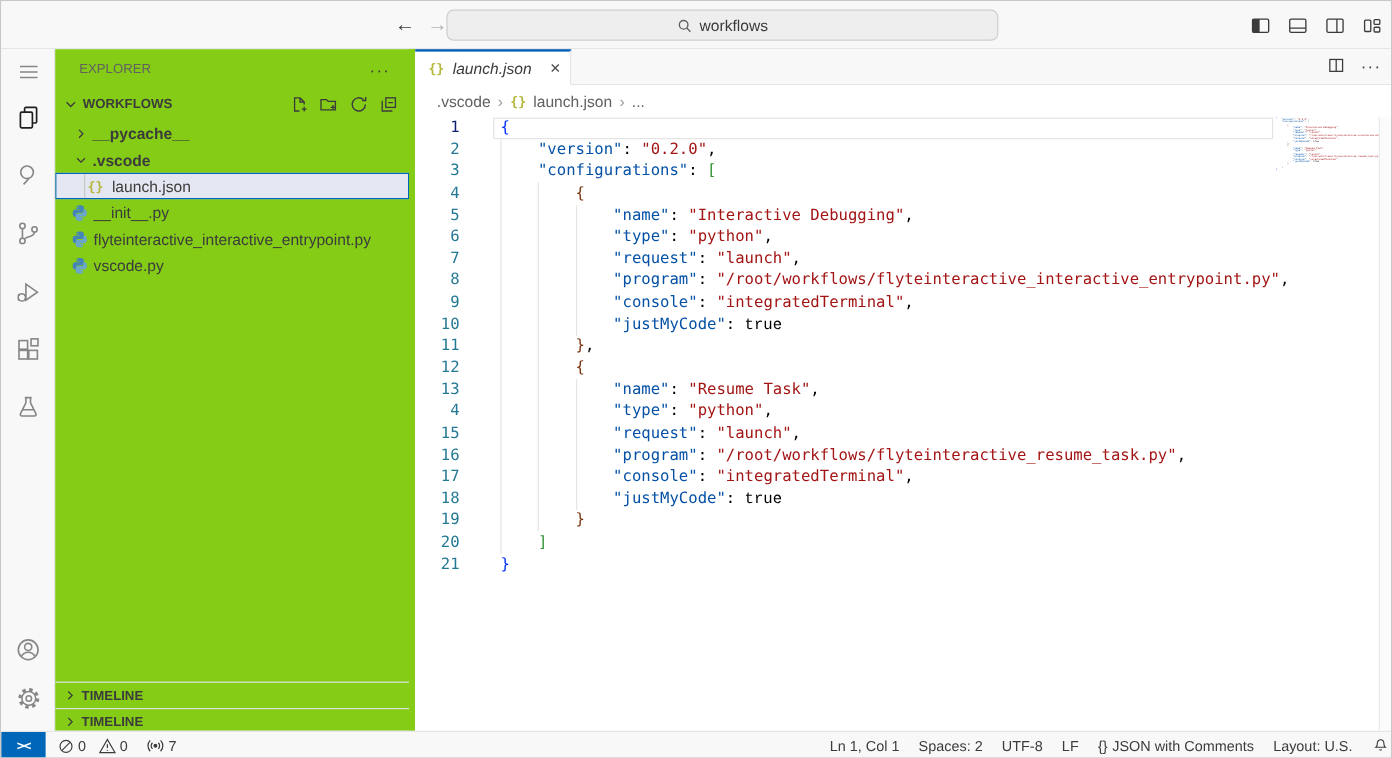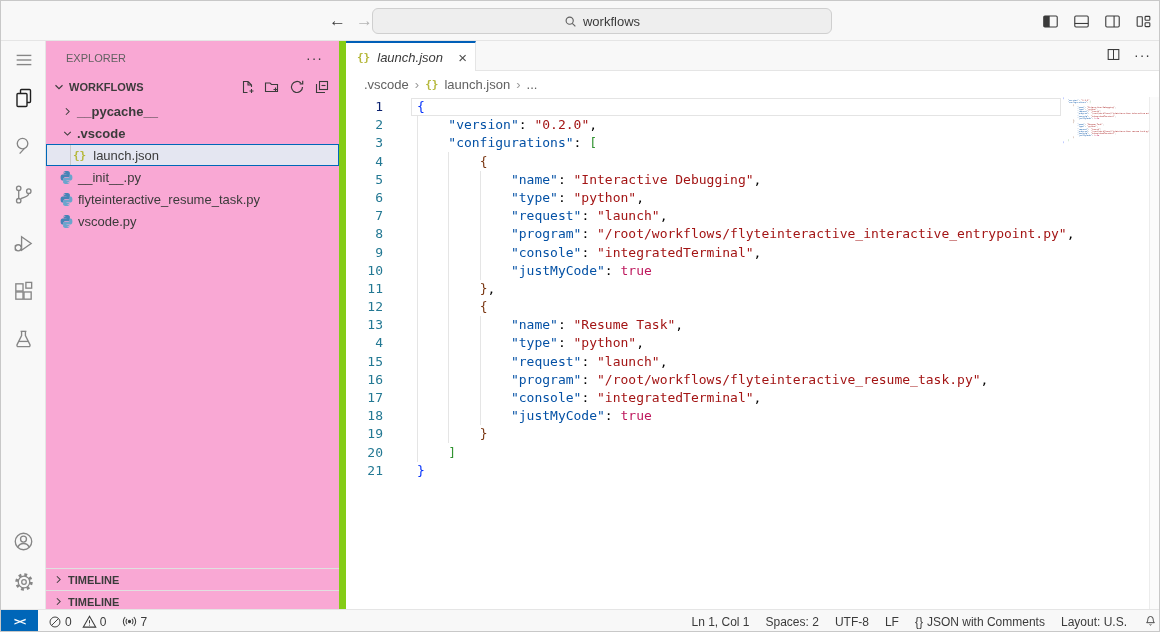--- a/index.html
+++ b/index.html
@@ -24,21 +24,21 @@
 
   
   .activitybar{ position:absolute; left:0; top:40px; width:45px; height:568px;
                 background:#f8f8f8; border-right:1px solid #e5e5e5; }
   .act{ position:absolute; left:10px; width:25px; height:25px; color:#868686;
         display:flex; align-items:center; justify-content:center; }
   .act.active{ color:#1f1f1f; }
 
   
   .sidebar{ position:absolute; left:45px; top:40px; width:300px; height:568px;
-            background:#f9a8d4; border-right:7px solid #84cc16; overflow:hidden; }
+            background:#84cc16; border-right:5px solid #84cc16; overflow:hidden; }
   .sb-header{ position:absolute; left:0; top:0; width:100%; height:34px;
               display:flex; align-items:center; padding:0 16px 0 20px;
               font-size:11px; color:#616161; }
   .sb-header .more{ margin-left:auto; font-size:14px; letter-spacing:1px; color:#3b3b3b; }
   .sb-section{ position:absolute; left:0; top:34px; width:100%; height:23px;
                display:flex; align-items:center; padding-left:5px;
                font-size:11px; font-weight:bold; color:#3b3b3b; }
   .sb-section .lbl{ margin-left:2px; }
   .sb-actions{ margin-left:auto; display:flex; gap:7px; padding-right:8px; color:#3b3b3b; }
   .sb-actions .ic{ width:18px; height:18px; display:flex; align-items:center; justify-content:center; }
@@ -77,21 +77,21 @@
   .gutter{ position:absolute; left:0; top:1px; width:37px; text-align:right;
            font-family:"DejaVu Sans Mono",monospace; font-size:13px; color:#237893; }
   .gutter .gl{ height:18.2px; line-height:18.2px; }
   .gutter .gl.active{ color:#0b216f; }
   .current-line{ position:absolute; left:65px; top:1px; width:650px; height:18px;
                  border:1px solid #e4e4e4; }
   .code{ position:absolute; left:71px; top:1px; font-family:"DejaVu Sans Mono",monospace;
          font-size:13px; }
   .cl{ height:18.2px; line-height:18.2px; white-space:pre; }
   .tk-p{ color:#000000; } .tk-k{ color:#0451a5; } .tk-s{ color:#a31515; }
-  .tk-w{ color:#be185d; } .tk-b1{ color:#0431fa; } .tk-b2{ color:#319331; } .tk-b3{ color:#7b3814; }
+  .tk-w{ color:#000000;font-family:Liberation Mono, monospace; } .tk-b1{ color:#0431fa; } .tk-b2{ color:#319331; } .tk-b3{ color:#7b3814; }
   .iguide{ position:absolute; width:1px; background:#e5e5e5; }
   .g0{ left:71px; top:19px; height:346px; }
   .g1{ left:102px; top:55px; height:291px; }
   .g2a{ left:134px; top:74px; height:109px; }
   .g2b{ left:134px; top:219px; height:109px; }
   .minimap{ position:absolute; right:12px; top:0; width:86px; height:54px; overflow:hidden; }
   .minimap .cl{ height:2.2px; line-height:2.2px; font-size:2px; font-family:"DejaVu Sans Mono",monospace; white-space:pre; }
   .scroll-strip{ position:absolute; right:0; top:0; width:12px; height:100%;
                  background:#fbfbfb; border-left:1px solid #ececec; }
 
@@ -293,21 +293,21 @@
         </span>
         <span class="lbl">__init__.py</span>
       </div>
       <div class="trow file">
         <span class="pyic">
           <svg width="15" height="15" viewBox="0 0 16 16">
             <path fill="#4584b6" d="M7.9 1c-3.1 0-2.9 1.35-2.9 1.35V4.4h3v.45H3.9S1.7 4.6 1.7 8s1.9 3.25 1.9 3.25h1.15V9.65S4.7 7.75 6.6 7.75h3.2s1.8.05 1.8-1.7V3.1S11.9 1 7.9 1zM6.2 2.2a.58.58 0 1 1 0 1.16.58.58 0 0 1 0-1.16z"></path>
             <path fill="#6aa5cd" d="M8.1 15c3.1 0 2.9-1.35 2.9-1.35V11.6H8v-.45h4.1s2.2.25 2.2-3.15-1.9-3.25-1.9-3.25h-1.15v1.85s.05 1.9-1.95 1.9H6.2s-1.8-.05-1.8 1.7v2.95S4.1 15 8.1 15zm1.7-1.2a.58.58 0 1 1 0-1.16.58.58 0 0 1 0 1.16z"></path>
           </svg>
         </span>
-        <span class="lbl">flyteinteractive_resume_task.py</span>
+        <span class="lbl">flyteinteractive_interactive_entrypoint.py</span>
       </div>
       <div class="trow file">
         <span class="pyic">
           <svg width="15" height="15" viewBox="0 0 16 16">
             <path fill="#4584b6" d="M7.9 1c-3.1 0-2.9 1.35-2.9 1.35V4.4h3v.45H3.9S1.7 4.6 1.7 8s1.9 3.25 1.9 3.25h1.15V9.65S4.7 7.75 6.6 7.75h3.2s1.8.05 1.8-1.7V3.1S11.9 1 7.9 1zM6.2 2.2a.58.58 0 1 1 0 1.16.58.58 0 0 1 0-1.16z"></path>
             <path fill="#6aa5cd" d="M8.1 15c3.1 0 2.9-1.35 2.9-1.35V11.6H8v-.45h4.1s2.2.25 2.2-3.15-1.9-3.25-1.9-3.25h-1.15v1.85s.05 1.9-1.95 1.9H6.2s-1.8-.05-1.8 1.7v2.95S4.1 15 8.1 15zm1.7-1.2a.58.58 0 1 1 0-1.16.58.58 0 0 1 0 1.16z"></path>
           </svg>
         </span>
         <span class="lbl">vscode.py</span>
       </div>

